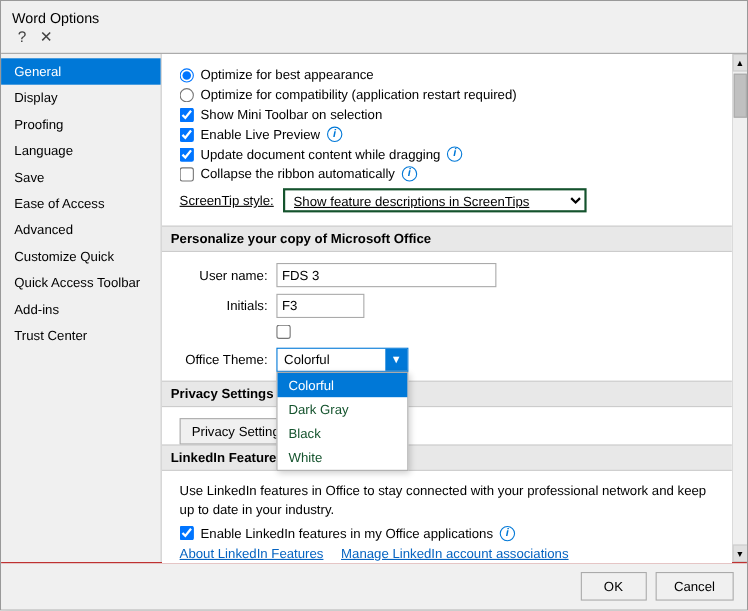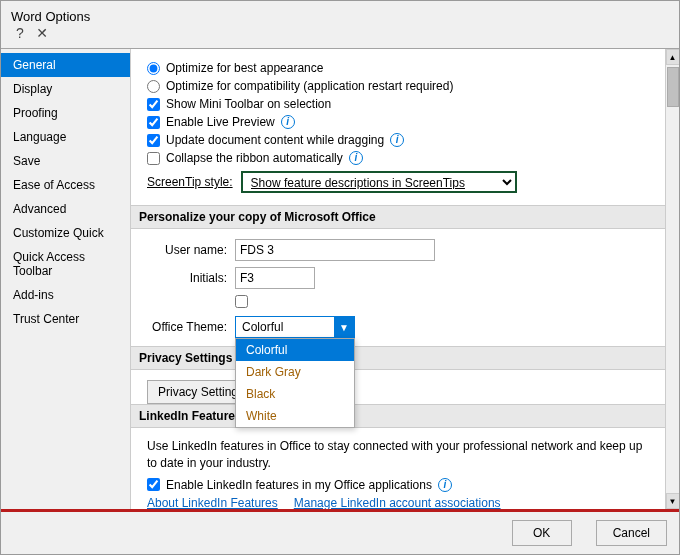--- a/index.html
+++ b/index.html
@@ -49,21 +49,21 @@
       color: #444;
     }
     
     .dialog-body {
       display: flex;
       flex: 1;
       overflow: hidden;
     }
     
     .sidebar {
-      width: 130px;
+      width: 146px;
       background: #f0f0f0;
       border-right: 1px solid #ccc;
       padding: 4px 0;
     }
     
     .sidebar-item {
       padding: 5px 12px;
       cursor: pointer;
       color: #000;
       font-size: 12px;
@@ -194,21 +194,21 @@
       border: 1px solid #aaa;
       z-index: 100;
       min-width: 120px;
       box-shadow: 1px 2px 6px rgba(0,0,0,0.2);
     }
     
     .theme-option {
       padding: 4px 10px;
       cursor: pointer;
       font-size: 12px;
-      color: #a16207;
+      color: #14532d;
     }
     .theme-option.selected { background: #0078d7; color: #fff; }
     
     .privacy-section { margin-top: 4px; }
     
     .privacy-btn {
       padding: 3px 10px;
       border: 1px solid #aaa;
       background: #f0f0f0;
       font-size: 12px;
@@ -220,22 +220,22 @@
     .linkedin-desc { font-size: 12px; margin-bottom: 6px; line-height: 1.4; }
     .link-text { color: #0563c1; cursor: pointer; text-decoration: underline; font-size: 12px; }
     .linkedin-links { margin-top: 4px; margin-bottom: 4px; display: flex; gap: 16px; }
     
     .dialog-footer {
       display: flex;
       justify-content: flex-end;
       align-items: center;
       padding: 8px 12px;
       background: #f0f0f0;
-      border-top: 3px solid #b91c1c;
-      gap: 24px;
+      border-top: 1px solid #b91c1c;
+      gap: 8px;
     }
     
     .footer-btn {
       padding: 4px 16px;
       font-size: 12px;
       border: 1px solid #aaa;
       background: #f0f0f0;
       cursor: pointer;
       height: 26px;
       min-width: 60px;

